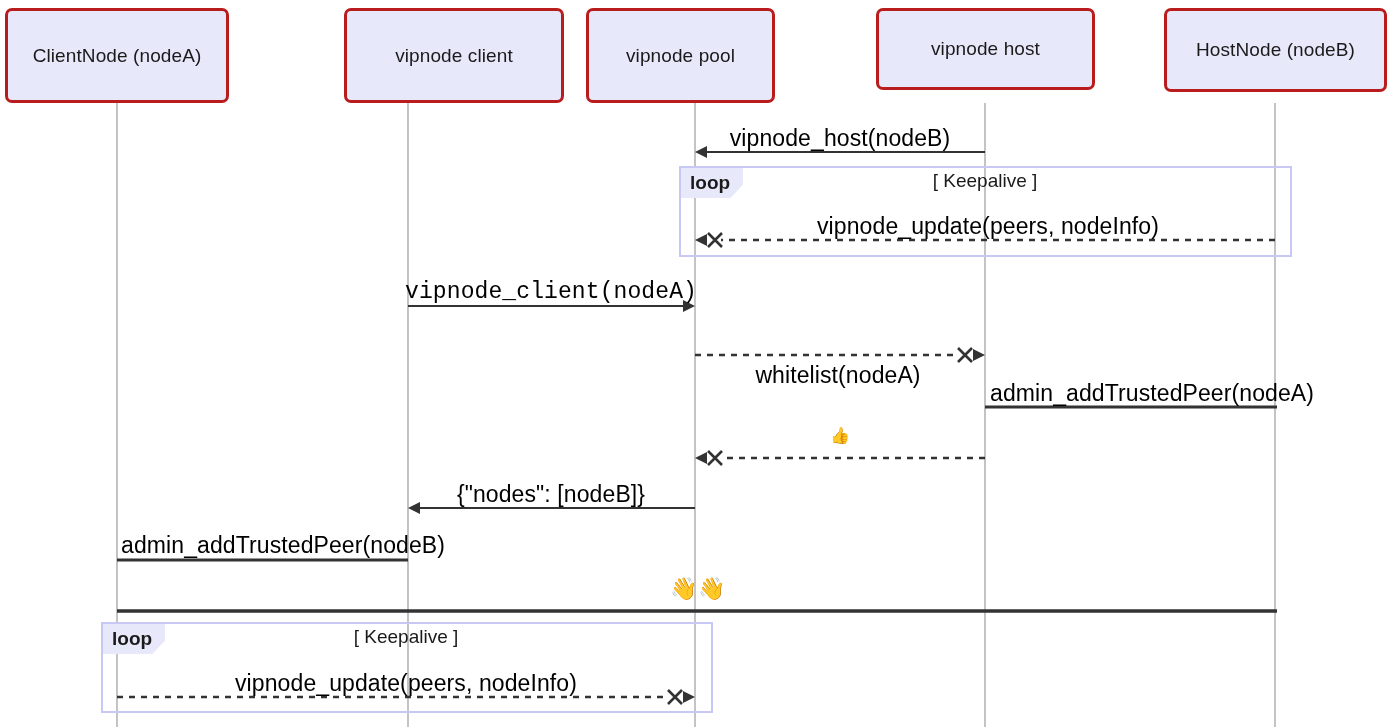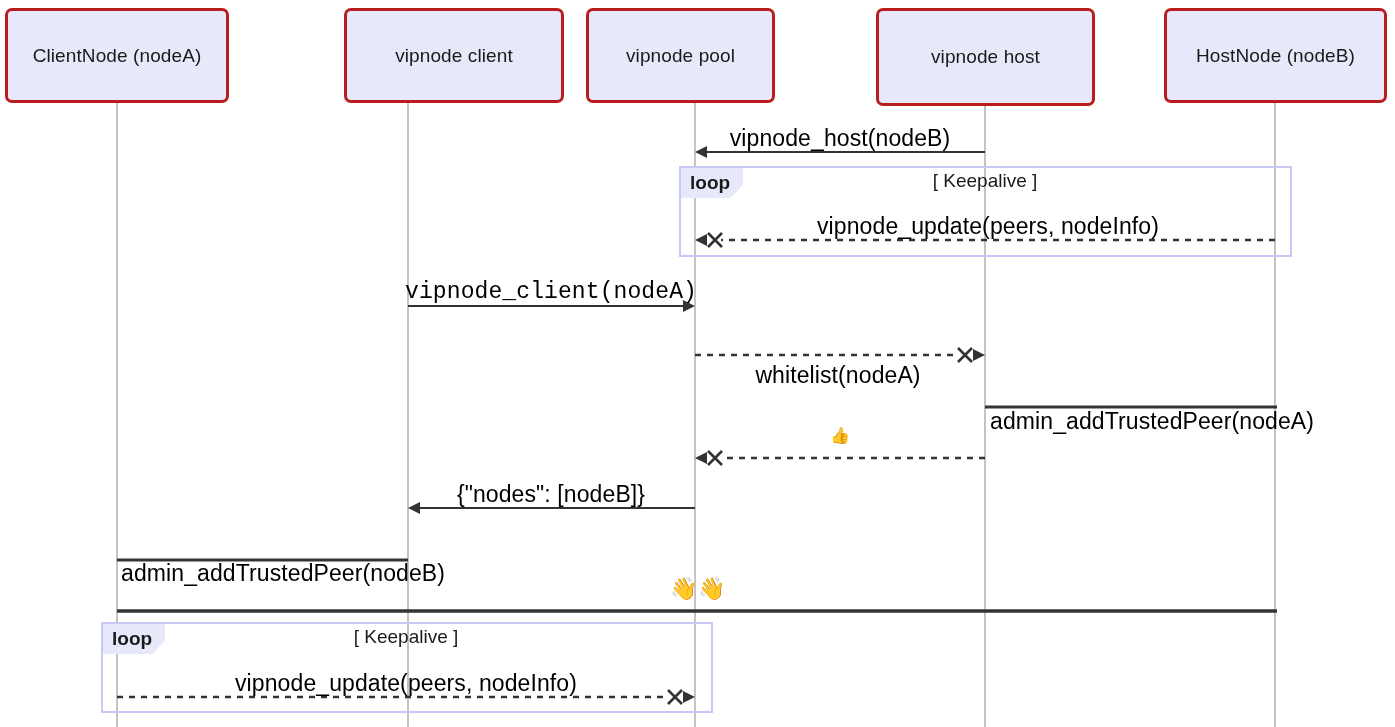--- a/index.html
+++ b/index.html
@@ -69,21 +69,20 @@
     position: absolute;
     font-size: 23px;
     color: #000000;
     white-space: nowrap;
     transform: translateX(-50%);
     letter-spacing: .1px;
     text-align: right;
   }
   .msg-label.left-anchor {
     transform: none;
-    margin-top: 28px;
   }
   
   .emoji {
     position: absolute;
     font-size: 22px;
     line-height: 1;
     user-select: none;
   }
   .emoji.small {
     font-size: 16px;
@@ -144,24 +143,24 @@
   <div id="participants-layer">
       <div class="participant" style="left: 5px; top: 8px; width: 224px; height: 95px;">
         <span>ClientNode (nodeA)</span>
       </div>
       <div class="participant" style="left: 296px; top: 8px; width: 220px; height: 95px; margin-left: 48px;">
         <span>vipnode client</span>
       </div>
       <div class="participant" style="left: 586px; top: 8px; width: 189px; height: 95px;">
         <span>vipnode pool</span>
       </div>
-      <div class="participant" style="left: 876px; top: 8px; width: 219px; height: 98px; justify-content: center;">
+      <div class="participant" style="left: 876px; top: 8px; width: 219px; height: 82px; justify-content: center;">
         <span>vipnode host</span>
       </div>
-      <div class="participant" style="left: 1164px; top: 8px; width: 223px; height: 95px;">
+      <div class="participant" style="left: 1164px; top: 8px; width: 223px; height: 84px;">
         <span>HostNode (nodeB)</span>
       </div>
     </div>
 
   <div id="fragment-labels-layer">
       <div class="frag-tab" style="left: 681px; top: 168px; width: 62px; position: absolute;">loop</div>
       <div class="frag-cond" style="left: 985px; top: 170px; transform: translateX(-50%);">[ Keepalive ]</div>
       <div class="frag-tab" style="left: 103px; top: 624px; width: 62px; position: absolute;">loop</div>
       <div class="frag-cond" style="left: 406px; top: 626px; transform: translateX(-50%);">[ Keepalive ]</div>
     </div>

